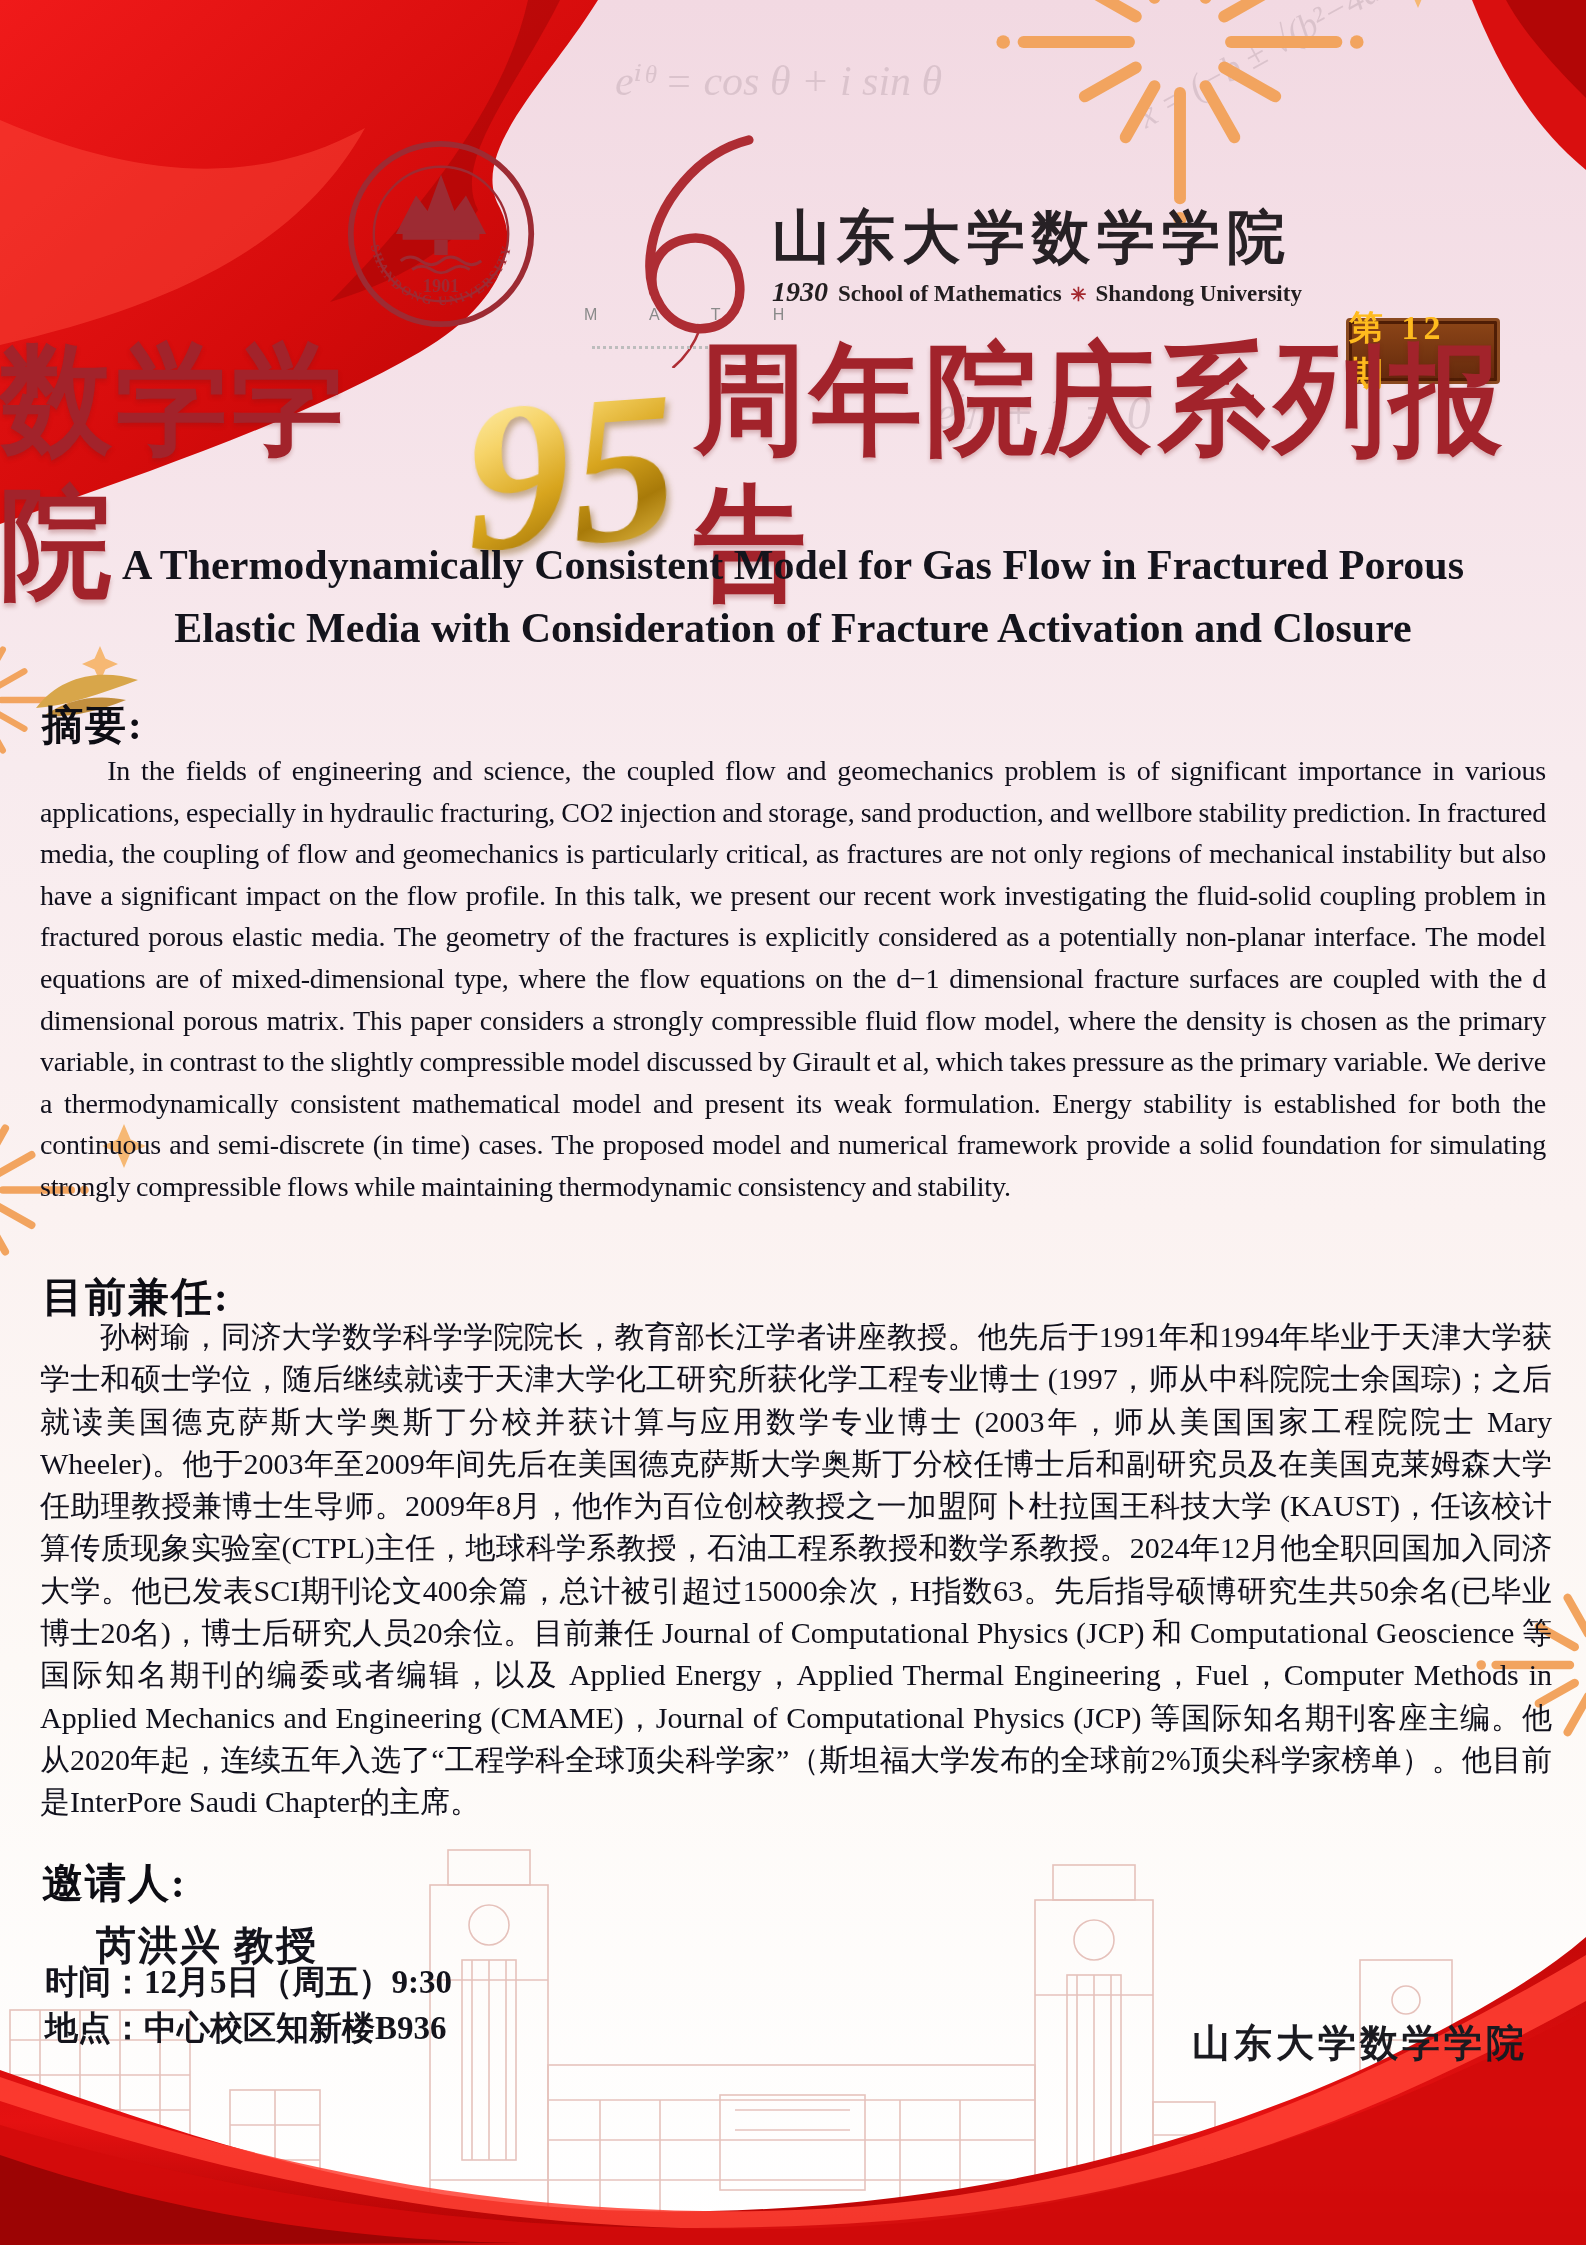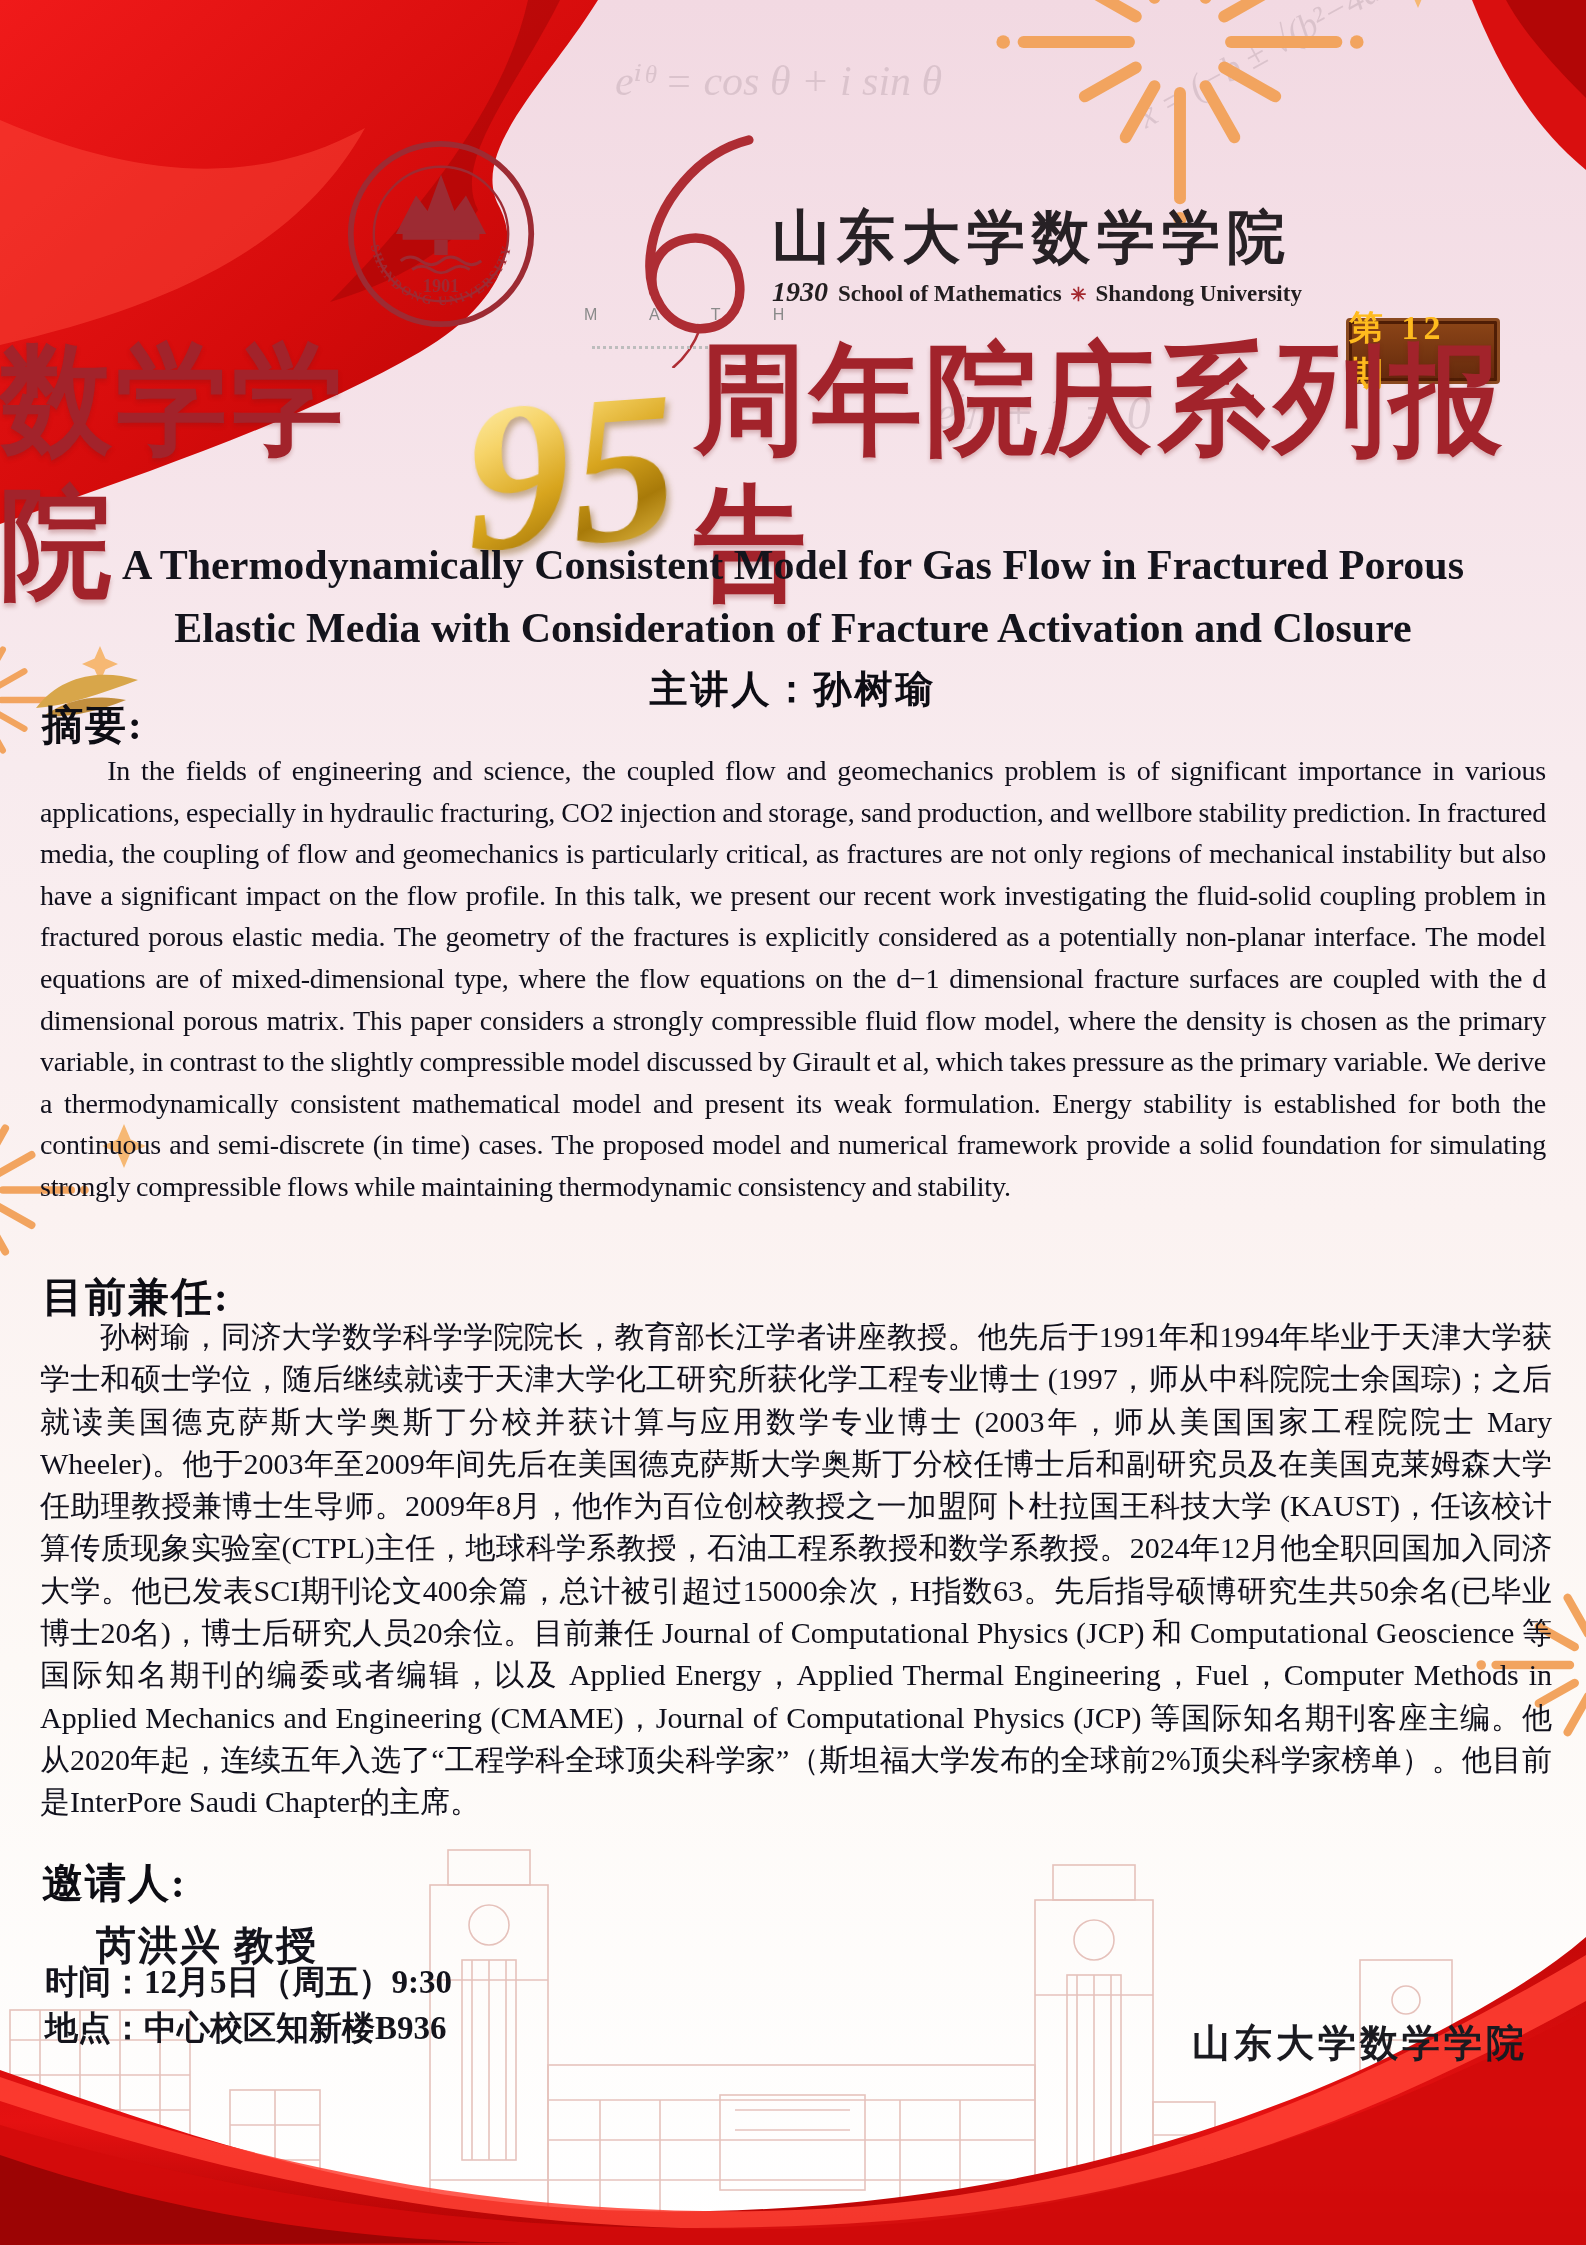--- a/index.html
+++ b/index.html
@@ -204,21 +204,20 @@
   <div class="banner">
     <span class="banner-red">数学学院</span>
     <span class="banner-num">95</span>
     <span class="banner-red">周年院庆系列报告</span>
   </div>
 
   <div class="talk-title">
     <div>A Thermodynamically Consistent Model for Gas Flow in Fractured Porous</div>
     <div>Elastic Media with Consideration of Fracture Activation and Closure</div>
   </div>
-  <div class="speaker">主讲人：孙树瑜</div>
 
   <svg class="leaf" width="130" height="60" viewBox="0 0 130 60">
     <path d="M2,40 C26,8 66,0 104,12 C66,26 32,38 2,40 Z" fill="#d8a64a"></path>
     <path d="M10,48 C34,30 64,26 92,32 C62,44 34,50 10,48 Z" fill="#b97f1e" opacity=".85"></path>
   </svg>
   <div class="sec-head h-abstract">摘要:</div>
   <p class="body-en">In the fields of engineering and science, the coupled flow and geomechanics problem is of significant importance in various applications, especially in hydraulic fracturing, CO2 injection and storage, sand production, and wellbore stability prediction. In fractured media, the coupling of flow and geomechanics is particularly critical, as fractures are not only regions of mechanical instability but also have a significant impact on the flow profile. In this talk, we present our recent work investigating the fluid-solid coupling problem in fractured porous elastic media. The geometry of the fractures is explicitly considered as a potentially non-planar interface. The model equations are of mixed-dimensional type, where the flow equations on the d−1 dimensional fracture surfaces are coupled with the d dimensional porous matrix. This paper considers a strongly compressible fluid flow model, where the density is chosen as the primary variable, in contrast to the slightly compressible model discussed by Girault et al, which takes pressure as the primary variable. We derive a thermodynamically consistent mathematical model and present its weak formulation. Energy stability is established for both the continuous and semi-discrete (in time) cases. The proposed model and numerical framework provide a solid foundation for simulating strongly compressible flows while maintaining thermodynamic consistency and stability.</p>
 
   <div class="sec-head h-bio">目前兼任:</div>
   <p class="body-cn">孙树瑜，同济大学数学科学学院院长，教育部长江学者讲座教授。他先后于1991年和1994年毕业于天津大学获学士和硕士学位，随后继续就读于天津大学化工研究所获化学工程专业博士 (1997，师从中科院院士余国琮)；之后就读美国德克萨斯大学奥斯丁分校并获计算与应用数学专业博士 (2003年，师从美国国家工程院院士 Mary Wheeler)。他于2003年至2009年间先后在美国德克萨斯大学奥斯丁分校任博士后和副研究员及在美国克莱姆森大学任助理教授兼博士生导师。2009年8月，他作为百位创校教授之一加盟阿卜杜拉国王科技大学 (KAUST)，任该校计算传质现象实验室(CTPL)主任，地球科学系教授，石油工程系教授和数学系教授。2024年12月他全职回国加入同济大学。他已发表SCI期刊论文400余篇，总计被引超过15000余次，H指数63。先后指导硕博研究生共50余名(已毕业博士20名)，博士后研究人员20余位。目前兼任 Journal of Computational Physics (JCP) 和 Computational Geoscience 等国际知名期刊的编委或者编辑，以及 Applied Energy，Applied Thermal Engineering，Fuel，Computer Methods in Applied Mechanics and Engineering (CMAME)，Journal of Computational Physics (JCP) 等国际知名期刊客座主编。他从2020年起，连续五年入选了“工程学科全球顶尖科学家”（斯坦福大学发布的全球前2%顶尖科学家榜单）。他目前是InterPore Saudi Chapter的主席。</p>

